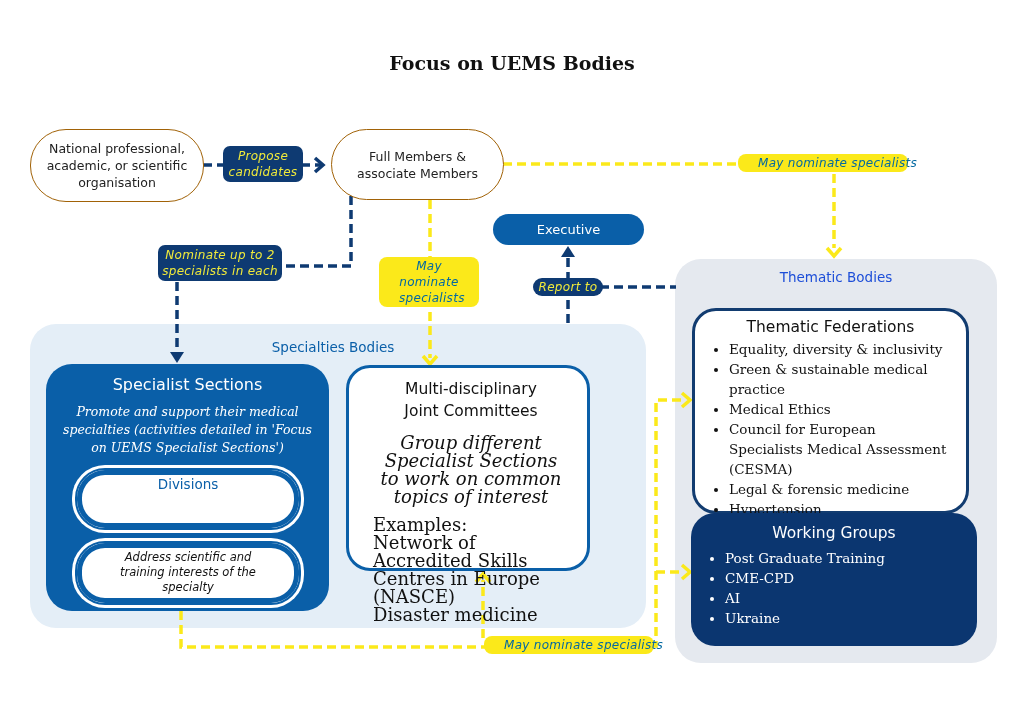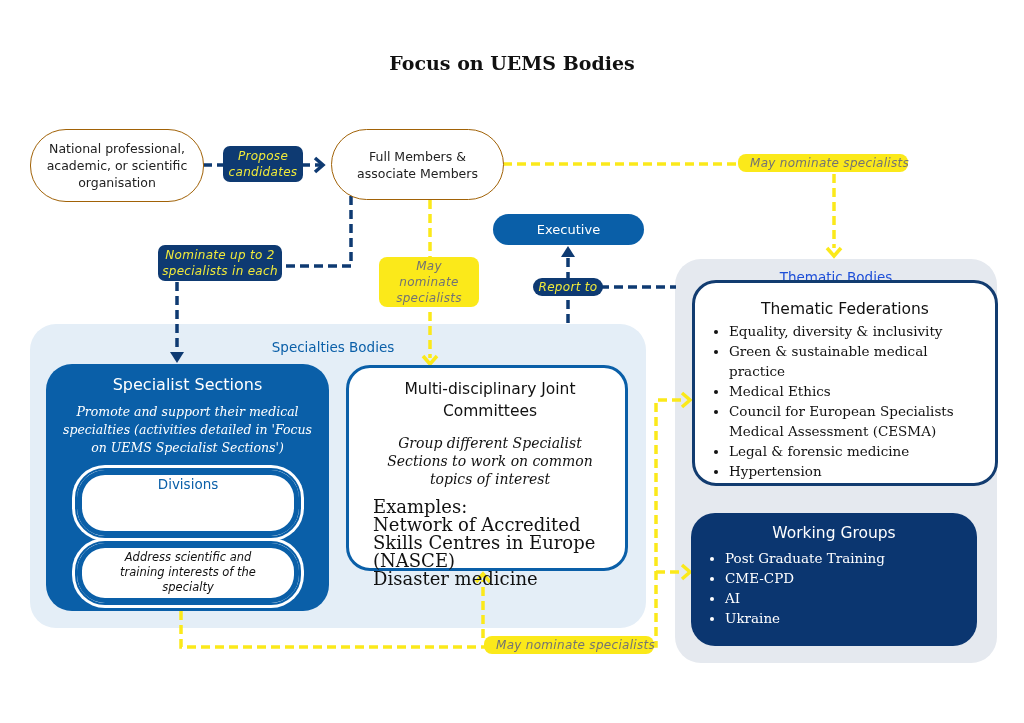--- a/index.html
+++ b/index.html
@@ -1,36 +1,36 @@
 <!DOCTYPE html>
 <html><head>
 <meta charset="utf-8">
 <style>
   html, body { margin:0; padding:0; background:#ffffff; }
   body { width:1024px; height:723px; position:relative; overflow:hidden; font-family:"DejaVu Sans", sans-serif; }
   .abs { position:absolute; box-sizing:border-box; }
   .title { left:0; width:1024px; top:52px; text-align:center; font-family:"DejaVu Serif", serif; font-weight:bold; font-size:19px; color:#111; }
   .pill-teal { border:1px solid #a16207; border-radius:36px; background:#fff; display:flex; align-items:center; justify-content:center; text-align:center; font-size:12.5px; line-height:17px; color:#222; }
   .tag-dark { background:#0e3a72; color:#f0ea3a; font-style:italic; font-size:12px; line-height:16px; border-radius:7px; text-align:center; padding:2px 4px; letter-spacing:0.3px; }
-  .tag-yellow { background:#fbe91a; color:#737373; font-style:italic; font-size:12px; line-height:16px; border-radius:8px; text-align:center; padding:1px 12px; letter-spacing:0.3px; }
+  .tag-yellow { background:#fbe91a; color:#0369a1; font-style:italic; font-size:12px; line-height:16px; border-radius:8px; text-align:center; padding:1px 20px; letter-spacing:0.3px; }
   .exec { background:#0a5fa8; color:#fff; border-radius:16px; text-align:center; font-size:13px; display:flex; align-items:center; justify-content:center; }
   .panel-light { background:#e4eef7; border-radius:26px; }
   .panel-grey { background:#e5e9ef; border-radius:26px; }
   .panel-title { text-align:center; font-size:13.5px; color:#0a5fa8; }
   .panel-title.dark { color:#1d4ed8; }
   .ss { background:#0a5fa8; border-radius:26px; color:#fff; }
   .ss h2 { margin:0; font-weight:normal; font-size:16px; text-align:center; }
   .ss p { margin:0; font-family:"DejaVu Serif", serif; font-style:italic; font-size:12.5px; line-height:18px; text-align:center; }
   .sub-pill { background:#fff; border-radius:30px; border:2px solid #0a5fa8; box-shadow:0 0 0 3px #fff, 0 0 0 5px #0a5fa8 inset; text-align:center; }
   .sub-pill .h { color:#0a5fa8; font-size:13.5px; line-height:17px; }
   .sub-pill .d { color:#111; font-size:11.5px; line-height:15px; font-style:italic; }
   .sub-pill .d.serif { font-family:"DejaVu Serif", serif; }
   .mj { background:#fff; border:3px solid #0a5fa8; border-radius:24px; color:#111; }
   .mj h2 { margin:0; font-weight:normal; font-size:15.5px; line-height:22px; text-align:center; }
-  .mj .desc { font-family:"DejaVu Serif", serif; font-style:italic; font-size:14px; line-height:18px; text-align:center; }
+  .mj .desc { font-family:"DejaVu Serif", serif; font-style:italic; font-size:18px; line-height:18px; text-align:center; }
   .mj .ex { font-family:"DejaVu Serif", serif; font-size:18px; line-height:18px; }
   .tf { background:#fff; border:3px solid #123c70; border-radius:24px; color:#111; }
   .tf h2 { margin:0; font-weight:normal; font-size:15.5px; text-align:center; line-height:20px; }
   ul.blist { margin:0; padding:0 0 0 34px; font-family:"DejaVu Serif", serif; font-size:13.5px; line-height:20px; }
   .wg { background:#0b3670; border-radius:24px; color:#fff; }
   .wg h2 { margin:0; font-weight:normal; font-size:15.5px; text-align:center; }
   svg.lines { position:absolute; left:0; top:0; }
 </style>
 </head>
 <body>
@@ -91,36 +91,36 @@
 <div class="abs tag-dark" style="left:158px;top:245px;width:124px;">Nominate up to 2 specialists in each</div>
 <div class="abs tag-yellow" style="left:379px;top:257px;width:100px;">May nominate specialists</div>
 <div class="abs tag-yellow" style="left:738px;top:154px;width:170px;white-space:nowrap;">May nominate specialists</div>
 <div class="abs tag-dark" style="left:533px;top:278px;width:70px;border-radius:9px;padding:1px 3px;">Report to</div>
 <div class="abs tag-yellow" style="left:484px;top:636px;width:170px;white-space:nowrap;">May nominate specialists</div>
 
 <div class="abs ss" style="left:46px;top:364px;width:283px;height:247px;">
   <h2 style="margin-top:11px;">Specialist Sections</h2>
   <p style="margin:9px 8px 0 8px;">Promote and support their medical specialties (activities detailed in 'Focus on UEMS Specialist Sections')</p>
 </div>
-<div class="abs sub-pill" style="left:75px;top:468px;width:226px;height:70px;padding-top:6px;">
+<div class="abs sub-pill" style="left:75px;top:468px;width:226px;height:62px;padding-top:6px;">
   <div class="h">Divisions</div>
 </div>
 <div class="abs sub-pill" style="left:75px;top:541px;width:226px;height:64px;padding-top:7px;">
   <div class="d" style="padding:0 30px;">Address scientific and training interests of the specialty</div>
 </div>
 
-<div class="abs mj" style="left:346px;top:365px;width:282px;height:206px;padding:10px 18px 0 24px;">
+<div class="abs mj" style="left:346px;top:365px;width:244px;height:206px;padding:10px 18px 0 24px;">
   <h2 style="padding:0 16px;">Multi-disciplinary Joint Committees</h2>
   <div class="desc" style="margin-top:12px;">Group different Specialist Sections to work on common topics of interest</div>
   <div class="ex" style="margin-top:10px;">Examples:</div>
   <div class="ex">Network of Accredited Skills Centres in Europe (NASCE)</div>
   <div class="ex">Disaster medicine</div>
 </div>
 
-<div class="abs tf" style="left:692px;top:280px;width:306px;height:206px;padding-top:16px;">
+<div class="abs tf" style="left:692px;top:308px;width:277px;height:206px;padding-top:6px;">
   <h2>Thematic Federations</h2>
   <ul class="blist" style="margin-top:2px;padding-right:14px;">
     <li>Equality, diversity &amp; inclusivity</li>
     <li>Green &amp; sustainable medical practice</li>
     <li>Medical Ethics</li>
     <li>Council for European Specialists Medical Assessment (CESMA)</li>
     <li>Legal &amp; forensic medicine</li>
     <li>Hypertension</li>
   </ul>
 </div>

